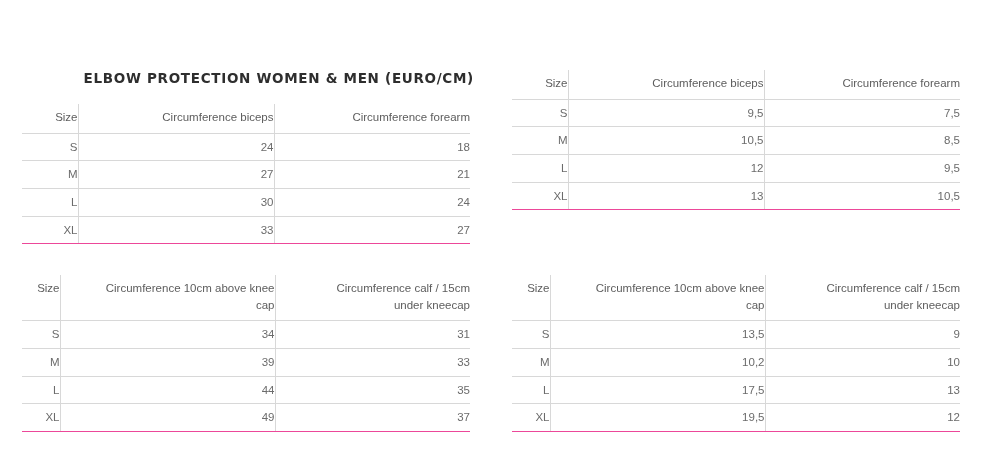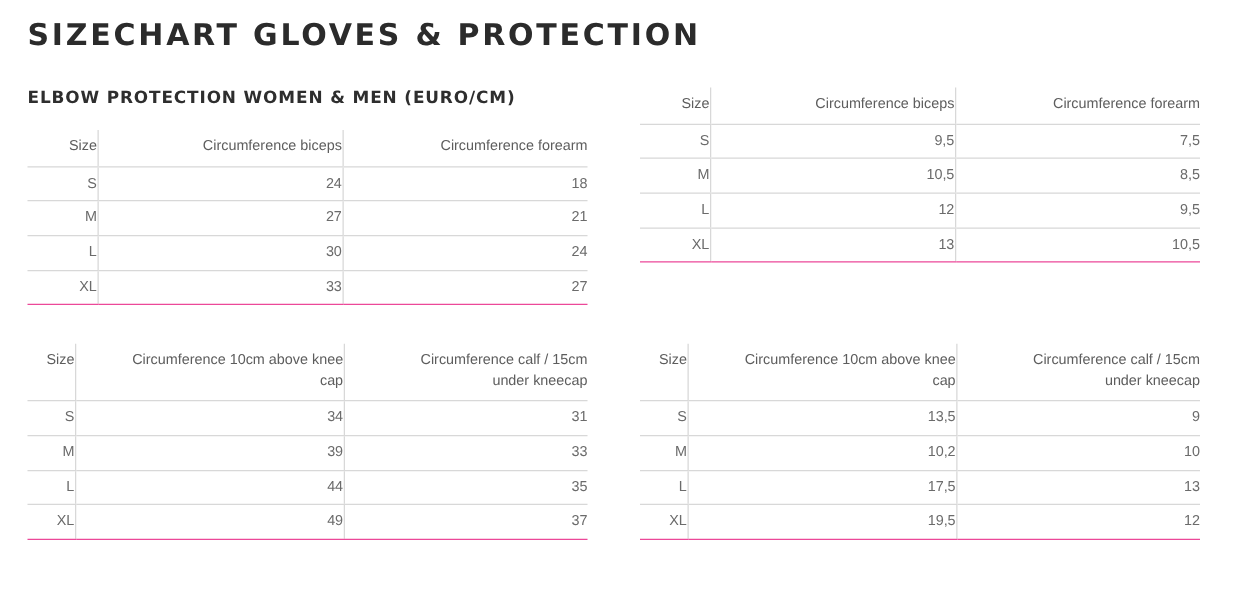--- a/index.html
+++ b/index.html
@@ -43,20 +43,21 @@
   .sec-d { left: 512px; top: 275px; }
 
   .section-title {
     font-size: 13.5px;
     font-weight: bold;
     letter-spacing: 0.7px;
     color: #2e2e2e;
     font-family: "DejaVu Sans", sans-serif;
     margin: 0 0 18px 0;
     white-space: nowrap;
+    text-align: right;
   }
   table.sizetable {
     border-collapse: collapse;
     width: 448px;
     table-layout: fixed;
     font-size: 11.5px;
   }
   table.sizetable th,
   table.sizetable td {
     text-align: right;
@@ -95,21 +96,20 @@
   
   .knee col.w0 { width: 38px; }
   .knee col.w1 { width: 215px; }
   .knee col.w2 { width: 195px; }
 </style>
 </head>
 <body>
 
 <div class="page">
 
-  <div class="page-title">SIZECHART GLOVES &amp; PROTECTION</div>
 
   <div class="section sec-a">
     <div class="section-title">ELBOW PROTECTION WOMEN &amp; MEN (EURO/CM)</div>
     <table class="sizetable elbow">
       <colgroup>
           <col class="w0">
           <col class="w1">
           <col class="w2">
         </colgroup>
       <thead>

